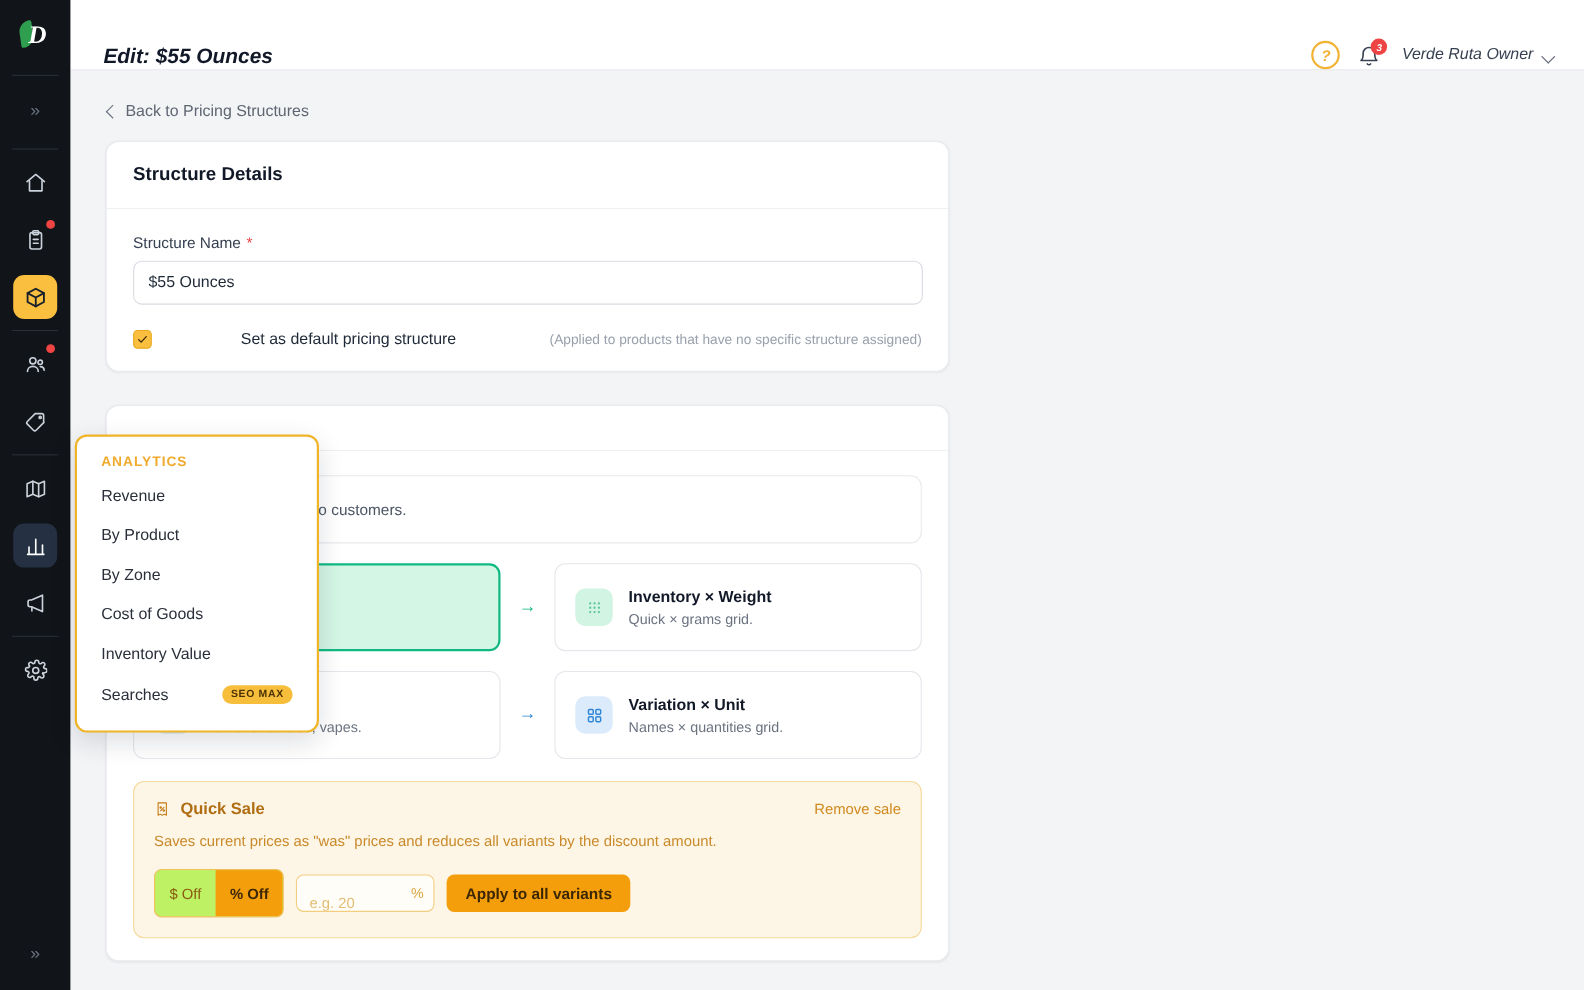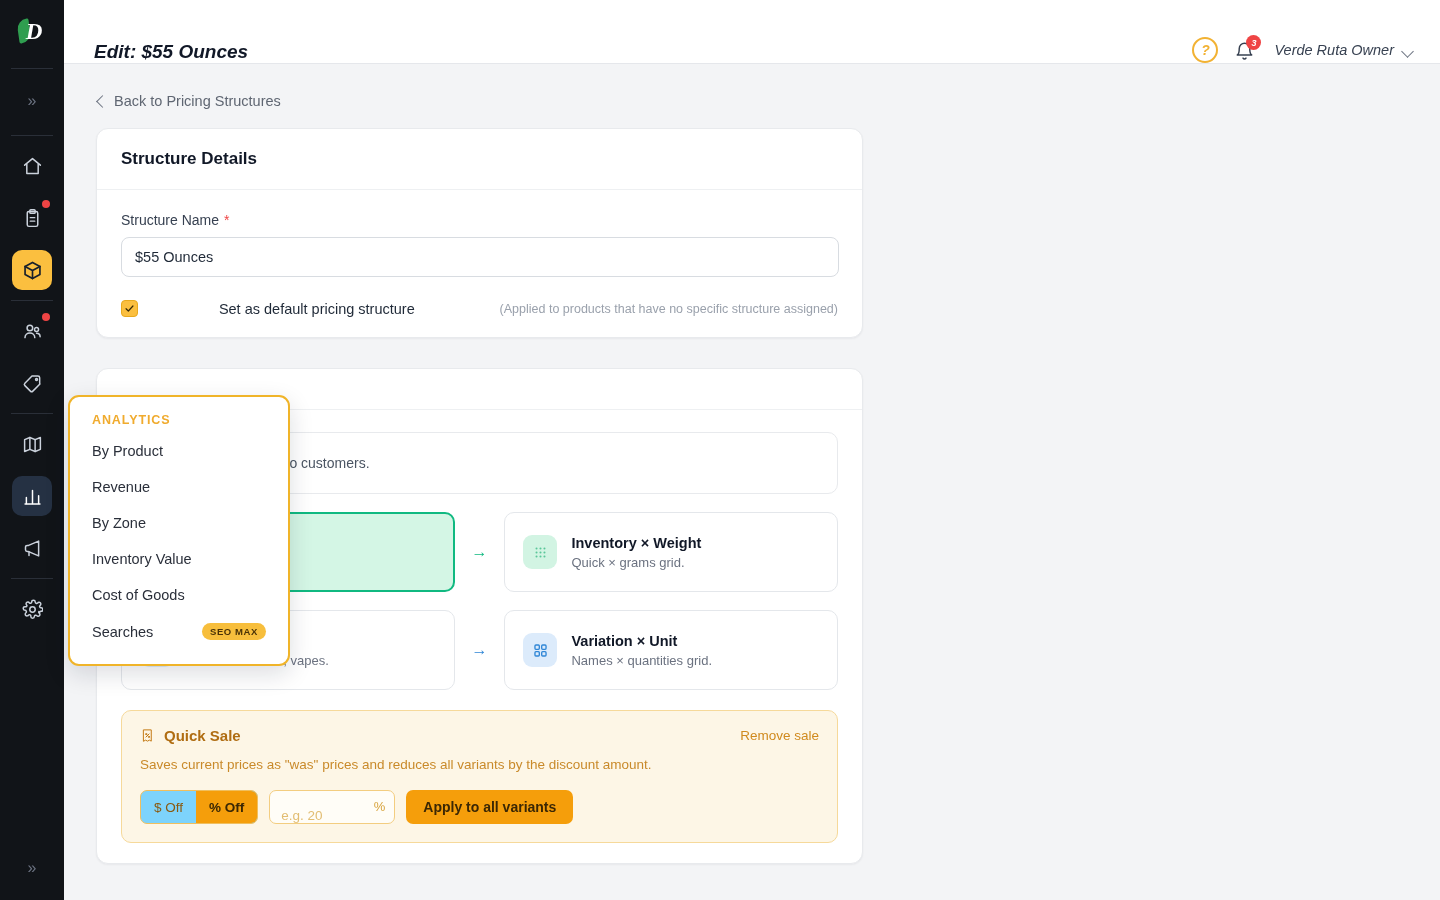--- a/index.html
+++ b/index.html
@@ -237,21 +237,21 @@
   }
   #qs-title svg { width: 15px; height: 15px; stroke: #c47a14; fill: none;
     stroke-width: 1.6; stroke-linecap: round; stroke-linejoin: round; }
   #qs-remove {
     margin-left: auto; font-size: 13.5px; color: #d08a1e; cursor: pointer;
   }
   #qs-desc { font-size: 13.5px; color: #c98a2a; margin-top: 13px; }
   #qs-controls { display: flex; align-items: center; gap: 11px; margin-top: 18px; }
   .seg {
     display: flex; border: 1px solid #f0bf5e; border-radius: 7px;
-    overflow: hidden; height: 34px; background: #7dd3fc;
+    overflow: hidden; height: 44px; background: #bef264;
   }
   .seg-btn {
     padding: 0 13px; height: 100%;
     display: flex; align-items: center;
     font-size: 13.5px; color: #8a5a10; cursor: pointer;
     font-family: "Liberation Sans", sans-serif;
     background: transparent; border: none;
   }
   .seg-btn.on { background: #f59e0b; color: #3b2704; font-weight: bold; }
   .amt-wrap { position: relative; width: 126px; height: 34px; }
@@ -558,31 +558,31 @@
 
     </div>
   </div>
 
 </div>
 
 <div id="flyout">
   <div id="flyout-title">ANALYTICS</div>
 
   <div class="fly-item">
+    <span>Revenue</span>
+  </div>
+  <div class="fly-item">
     <span>By Product</span>
-  </div>
-  <div class="fly-item">
-    <span>Revenue</span>
   </div>
   <div class="fly-item">
     <span>By Zone</span>
   </div>
   <div class="fly-item">
+    <span>Cost of Goods</span>
+  </div>
+  <div class="fly-item">
     <span>Inventory Value</span>
-  </div>
-  <div class="fly-item">
-    <span>Cost of Goods</span>
   </div>
   <div class="fly-item">
     <span>Searches</span>
     <span class="fly-badge">SEO MAX</span>
   </div>
 </div>
 
 </body></html>

